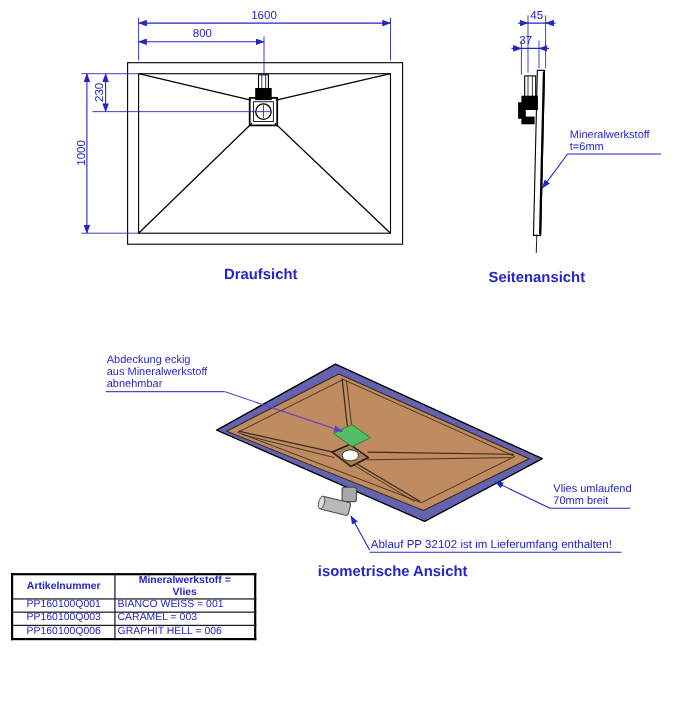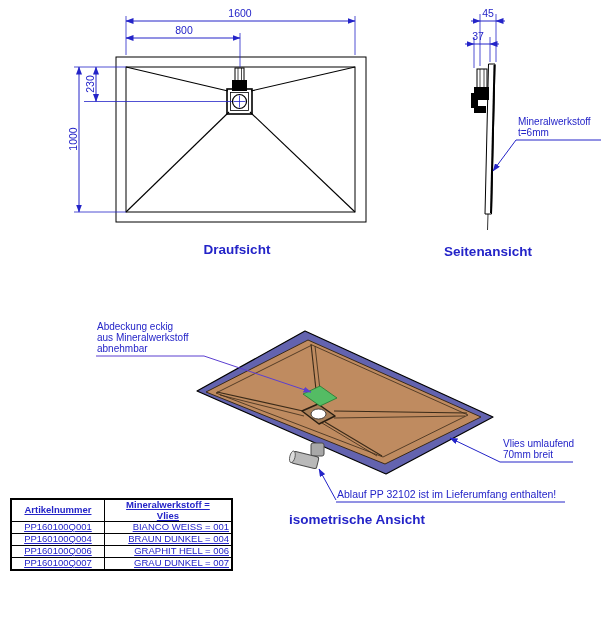--- a/index.html
+++ b/index.html
@@ -9,28 +9,28 @@
   
   .bk{stroke:#000;fill:none;}
   .bl{stroke:var(--blue);fill:none;}
   .pu{stroke:var(--purple);fill:none;}
   .rim{stroke:#3a2a18;fill:none;}
   text{fill:var(--blue);}
   .dim{font-size:10.5px;}
   .note{font-size:10px;}
   .vtitle{font-size:13.5px;font-weight:bold;}
   
-  #parts-table{position:absolute;left:10px;top:498px;width:223px;
-     border-collapse:collapse;color:var(--blue);font-size:9.5px;text-decoration:underline;}
+  #parts-table{position:absolute;left:10px;top:521px;width:223px;
+     border-collapse:collapse;color:var(--blue);font-size:9.5px;}
   #parts-table th,#parts-table td{border:1px solid #000;padding:0 2px;line-height:10.5px;}
   #parts-table table, #parts-table{border:2px solid #000;}
   #parts-table th{font-weight:bold;text-align:center;height:21px;}
   #parts-table td{height:11px;}
   #parts-table td.c1{text-align:center;width:90px;}
-  #parts-table td.c2{text-align:right;width:127px;}
+  #parts-table td.c2{width:127px;}
 </style>
 </head>
 <body>
 
 <svg width="615" height="642" viewBox="0 0 615 642">
   <defs>
     <marker id="arr" orient="auto" markerUnits="userSpaceOnUse" markerWidth="8" markerHeight="6" refX="7.5" refY="3">
       <path d="M0,0 L8,3 L0,6 Z" fill="#2424c8"></path>
     </marker>
     <marker id="arrR" orient="auto-start-reverse" markerUnits="userSpaceOnUse" markerWidth="8" markerHeight="6" refX="7.5" refY="3">
@@ -177,25 +177,21 @@
       <th>
         <div>Mineralwerkstoff =</div>
         <div>Vlies</div>
       </th>
     </tr>
     <tr>
         <td class="c1">PP160100Q001</td>
         <td class="c2">BIANCO WEISS = 001</td>
       </tr>
     <tr>
-        <td class="c1">PP160100Q004</td>
-        <td class="c2">BRAUN DUNKEL = 004</td>
+        <td class="c1">PP160100Q003</td>
+        <td class="c2">CARAMEL = 003</td>
       </tr>
     <tr>
         <td class="c1">PP160100Q006</td>
         <td class="c2">GRAPHIT HELL = 006</td>
       </tr>
-    <tr>
-        <td class="c1">PP160100Q007</td>
-        <td class="c2">GRAU DUNKEL = 007</td>
-      </tr>
   </tbody>
 </table>
 
 </body></html>

